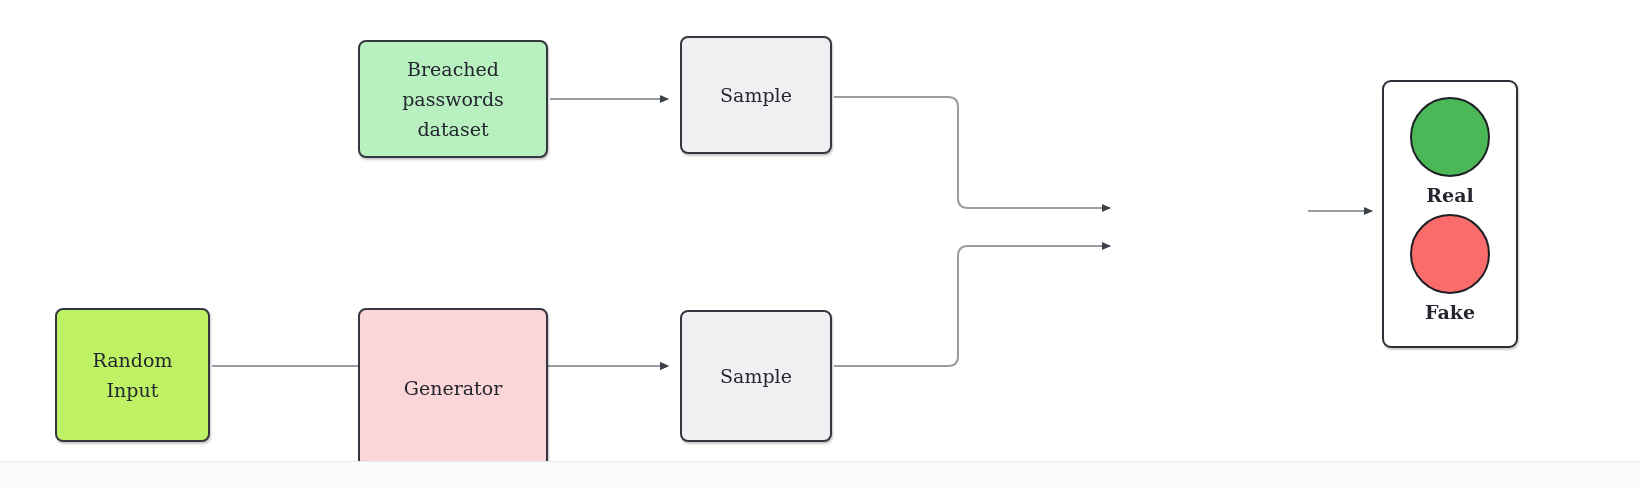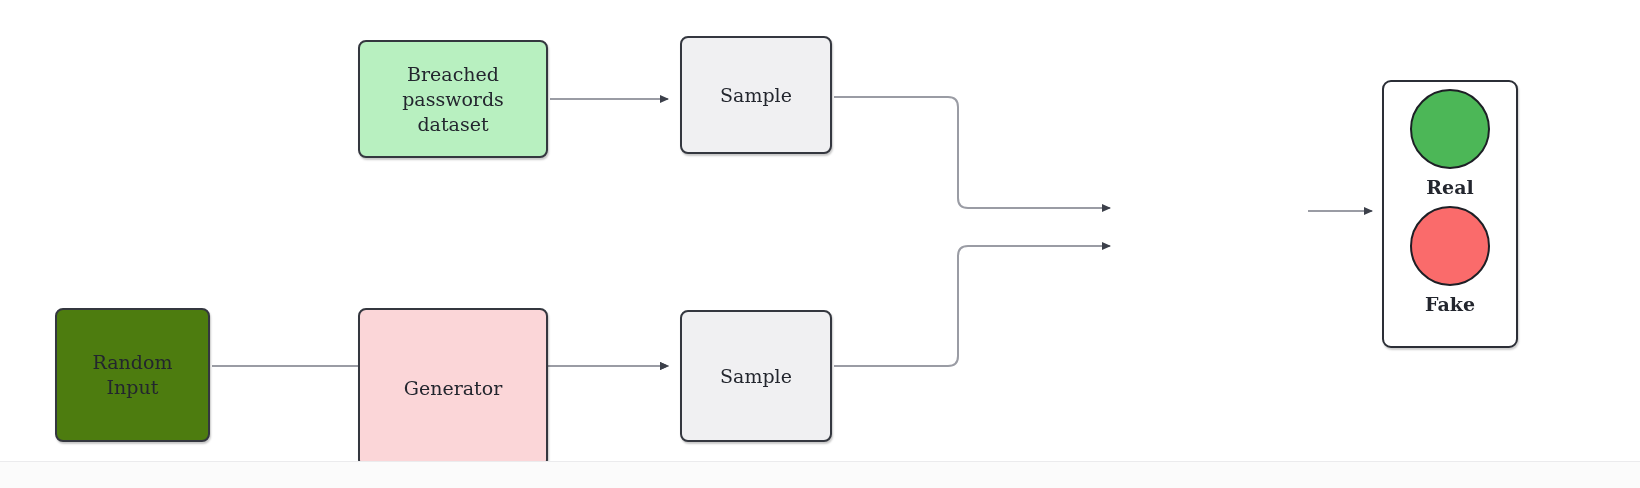--- a/index.html
+++ b/index.html
@@ -28,52 +28,52 @@
     position: absolute;
     box-sizing: border-box;
     border: 2px solid #34373f;
     border-radius: 8px;
     display: flex;
     align-items: center;
     justify-content: center;
     text-align: center;
     color: #23262e;
     font-size: 19px;
-    line-height: 25px;
+    line-height: 30px;
     font-family: "DejaVu Serif", "Liberation Serif", serif;
     box-shadow: 1px 2px 2px rgba(0,0,0,0.22);
   }
   .node-label {
     display: block;
     white-space: pre-line;
     padding: 0 6px;
   }
   .node-dataset   { left: 358px;  top: 40px;  width: 190px; height: 118px; background: #b8f0c0; }
   .node-sample-real { left: 680px; top: 36px; width: 152px; height: 118px; background: #f0f0f2; }
   .node-discriminator { left: 1080px; top: 152px; width: 227px; height: 115px; background: #fbf09a; }
-  .node-random     { left: 55px;  top: 308px; width: 155px; height: 134px; background: #4d7c0f; text-align: center; }
+  .node-random     { left: 55px;  top: 308px; width: 155px; height: 134px; background: #bef264; text-align: center; }
   .node-generator  { left: 358px; top: 308px; width: 190px; height: 160px; background: #fbd6d8; }
   .node-sample-fake { left: 680px; top: 310px; width: 152px; height: 132px; background: #f0f0f2; }
 
   .traffic-light {
     position: absolute;
     left: 1382px;
     top: 80px;
     width: 136px;
     height: 268px;
     box-sizing: border-box;
     border: 2px solid #2b2e36;
     border-radius: 9px;
     background: #ffffff;
     box-shadow: 1px 2px 2px rgba(0,0,0,0.2);
     display: flex;
     flex-direction: column;
     align-items: center;
     justify-content: flex-start;
-    padding-top: 7px;
+    padding-top: 15px;
   }
   .light-group {
     display: flex;
     flex-direction: column;
     align-items: center;
   }
   .light-group + .light-group { margin-top: 8px; }
   .light-dot {
     width: 80px;
     height: 80px;

